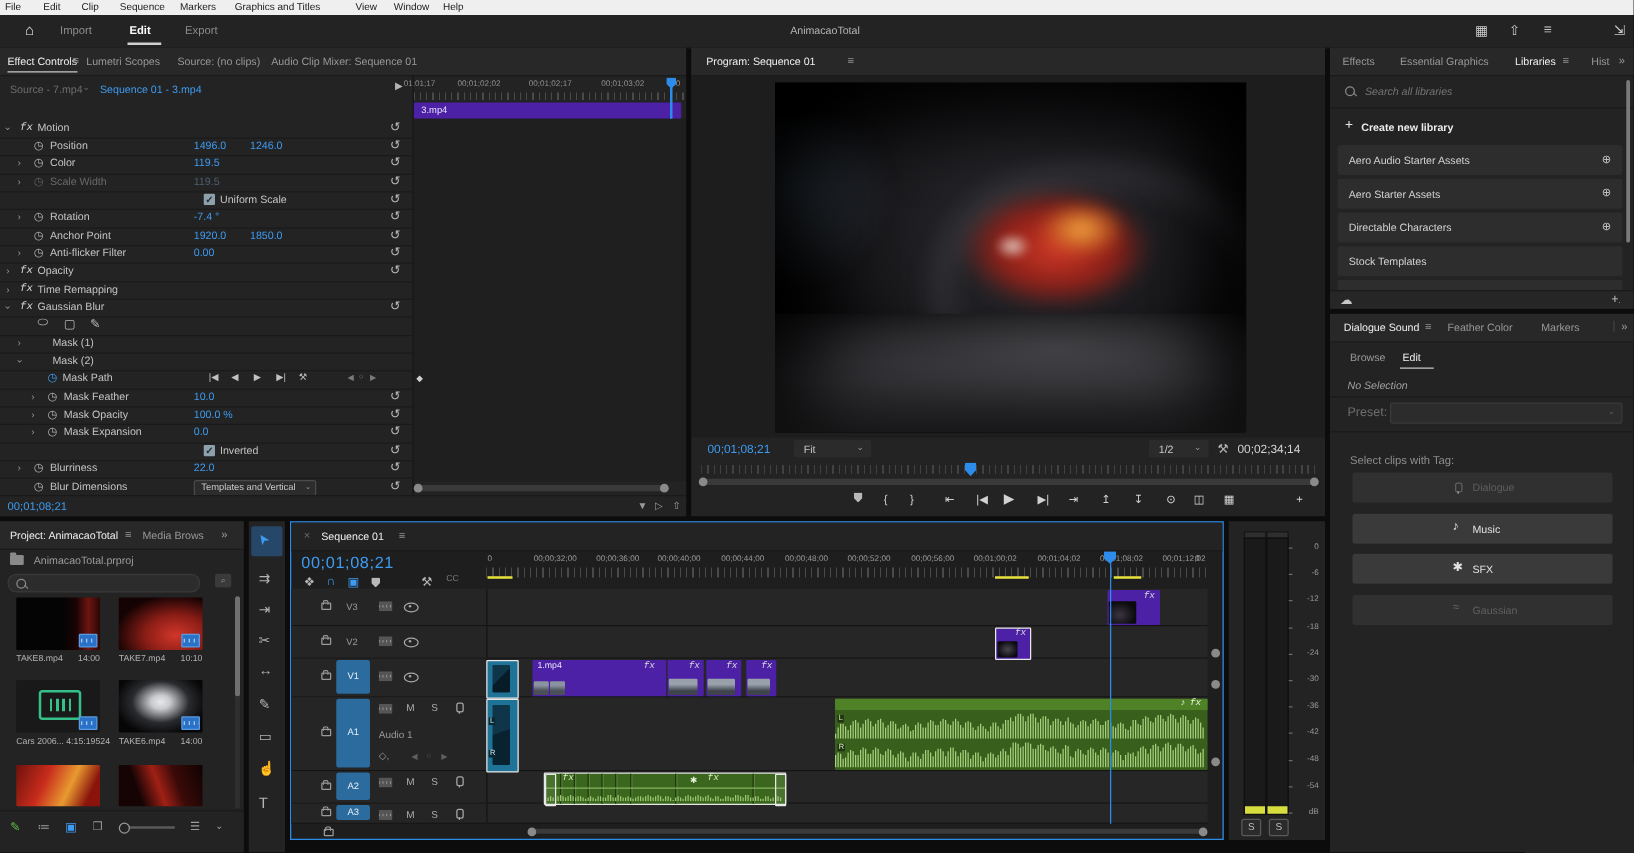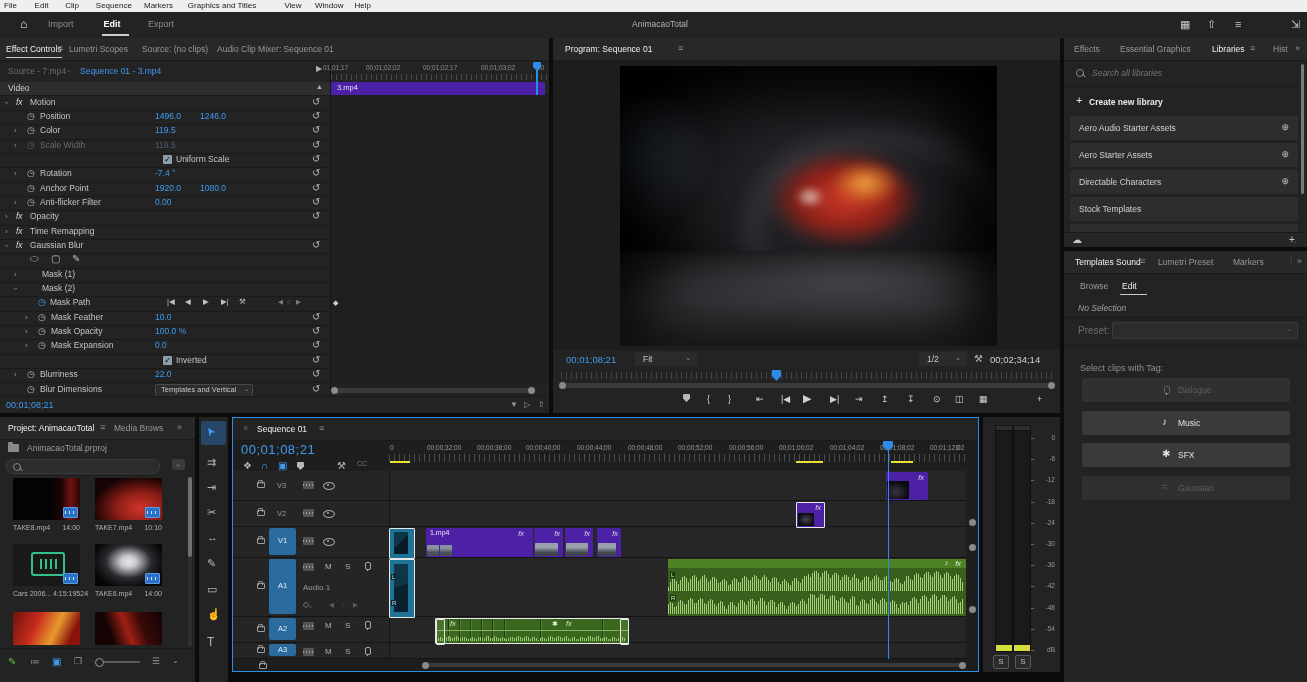--- a/index.html
+++ b/index.html
@@ -7,21 +7,21 @@
   #app{position:relative;width:1307px;height:682px;background:#0c0c0c;font-size:9px;color:#c8c8c8;}
   .abs{position:absolute;}
   .panel{position:absolute;background:#232323;overflow:hidden;}
   .tabrow{position:absolute;left:0;right:0;top:0;height:22px;background:#282828;border-bottom:1px solid #1a1a1a;}
   .ptab{position:absolute;top:0;height:22px;line-height:22px;color:#989898;font-size:8.5px;white-space:nowrap;cursor:default;}
   .ptab.active{color:#f0f0f0;}
   .ptab.active .ul{position:absolute;left:0;right:0;bottom:2px;height:1px;background:#c8c8c8;}
   .pmenu{color:#909090;font-size:9px;}
   .dim{color:#6d6d6d;}
   .blue{color:#3e9bf0;}
-  .fx{font-family:Liberation Sans, sans-serif;font-style:italic;color:#d8d8d8;}
+  .fx{font-family:Liberation Mono, monospace;font-style:italic;color:#d8d8d8;}
   .twirl{display:inline-block;color:#9a9a9a;font-size:9px;transform-origin:50% 55%;}
   .twirl.open{transform:rotate(90deg);}
   .icn{color:#b4b4b4;}
   
   .icn-search{position:absolute;width:6px;height:6px;border:1px solid #8a8a8a;border-radius:50%;}
   .icn-search::after{content:'';position:absolute;left:5px;top:5px;width:4px;height:1px;background:#8a8a8a;transform:rotate(45deg);}
   .icn-lock{position:absolute;width:6px;height:4px;border:1px solid #9a9a9a;border-radius:1px;}
   .icn-lock::before{content:'';position:absolute;top:-3px;left:0px;width:3px;height:3px;border:1px solid #9a9a9a;border-bottom:none;border-radius:2px 2px 0 0;}
   .icn-eye{position:absolute;width:10px;height:6px;border:1px solid #a8a8a8;border-radius:50%;}
   .icn-eye::after{content:'';position:absolute;left:3px;top:1px;width:2px;height:2px;background:#a8a8a8;border-radius:50%;}
@@ -89,24 +89,20 @@
 
     <div id="ec-ruler" class="abs" style="left:331px;top:24px;width:218px;height:18px;background:#232323;">
         <span style="position: absolute; left: -8px; top: 2px; font-size: 6.5px; color: rgb(143, 143, 143); white-space: nowrap;">01;01;17</span>
         <span style="position: absolute; left: 35px; top: 2px; font-size: 6.5px; color: rgb(143, 143, 143); white-space: nowrap;">00;01;02;02</span>
         <span style="position: absolute; left: 92px; top: 2px; font-size: 6.5px; color: rgb(143, 143, 143); white-space: nowrap;">00;01;02;17</span>
         <span style="position: absolute; left: 150px; top: 2px; font-size: 6.5px; color: rgb(143, 143, 143); white-space: nowrap;">00;01;03;02</span>
         <span style="position: absolute; left: 206px; top: 2px; font-size: 6.5px; color: rgb(143, 143, 143); white-space: nowrap;">00</span>
         <div class="tick-strip" style="position: absolute; left: 0px; top: 12px; width: 218px; height: 6px;"></div>
       </div>
 
-    <div class="abs" style="left:0;top:44px;width:330px;height:13px;background:#2e2e2e;border-bottom:1px solid #1b1b1b;">
-      <span style="position:absolute;left:8px;top:1px;font-size:8.5px;color:#d0d0d0;">Video</span>
-      <span class="icn" style="position:absolute;left:316px;top:1px;font-size:7px;">▲</span>
-    </div>
     <div class="abs" style="left:331px;top:44px;width:214px;height:13px;background:#4c21a6;border-radius:1px;">
       <span style="position:absolute;left:6px;top:1px;font-size:7.5px;color:#e8e2f8;">3.mp4</span>
     </div>
     <div class="abs" style="left:330px;top:22px;width:1px;height:336px;background:#161616;"></div>
     <div class="abs" style="left:331px;top:57px;width:218px;height:290px;background:#1f1f1f;"></div>
     <div id="ec-rows">
         <div class="ecrow" style="position: absolute; left: 0px; top: 57.5px; height: 14.35px;">
           <span class="twirl open" style="position: absolute; left: 5px; top: 2px; font-size: 8px;">›</span>
           <span class="fx" style="position: absolute; left: 16px; top: 1px; font-size: 8.5px;">fx</span>
           <span class="lbl" style="position: absolute; left: 30px;">Motion</span>
@@ -142,21 +138,21 @@
           <span class="twirl" style="position: absolute; left: 14px; top: 2px; font-size: 8px;">›</span>
           <span class="stopw" style="position: absolute; left: 27px; color: rgb(176, 176, 176);">◷</span>
           <span class="lbl" style="position: absolute; left: 40px; color: rgb(196, 196, 196);">Rotation</span>
           <span class="val" style="position: absolute; left: 155px; color: rgb(62, 155, 240);">-7.4 °</span>
           <span class="reset" style="position: absolute;">↺</span>
         </div>
         <div class="ecrow" style="position: absolute; left: 0px; top: 143.6px; height: 14.35px;">
           <span class="stopw" style="position: absolute; left: 27px; color: rgb(176, 176, 176);">◷</span>
           <span class="lbl" style="position: absolute; left: 40px; color: rgb(196, 196, 196);">Anchor Point</span>
           <span class="val" style="position: absolute; left: 155px; color: rgb(62, 155, 240);">1920.0</span>
-          <span class="val" style="position: absolute; left: 200px; color: rgb(62, 155, 240);">1080.0</span>
+          <span class="val" style="position: absolute; left: 200px; color: rgb(62, 155, 240);">1850.0</span>
           <span class="reset" style="position: absolute;">↺</span>
         </div>
         <div class="ecrow" style="position: absolute; left: 0px; top: 157.95px; height: 14.35px;">
           <span class="twirl" style="position: absolute; left: 14px; top: 2px; font-size: 8px;">›</span>
           <span class="stopw" style="position: absolute; left: 27px; color: rgb(176, 176, 176);">◷</span>
           <span class="lbl" style="position: absolute; left: 40px; color: rgb(196, 196, 196);">Anti-flicker Filter</span>
           <span class="val" style="position: absolute; left: 155px; color: rgb(62, 155, 240);">0.00</span>
           <span class="reset" style="position: absolute;">↺</span>
         </div>
         <div class="ecrow" style="position: absolute; left: 0px; top: 172.3px; height: 14.35px;">
@@ -355,23 +351,23 @@
       </div>
     <div class="abs" style="left:0;top:194px;width:243px;height:15px;background:#262626;border-top:1px solid #1a1a1a;">
       <span style="position:absolute;left:8px;top:1px;font-size:10px;color:#c8c8c8;">☁</span>
       <span style="position:absolute;left:225px;top:1px;font-size:10px;color:#c8c8c8;">+<span style="font-size:6px;">.</span></span>
     </div>
     <div class="abs" style="left:237px;top:26px;width:3px;height:130px;background:#7a7a7a;border-radius:2px;"></div>
   </div>
 
   <div id="sound" class="panel" style="left:1064px;top:251px;width:243px;height:431px;">
     <div class="tabrow">
-        <span class="ptab active" style="position: absolute; left: 11px;">Templates Sound</span>
+        <span class="ptab active" style="position: absolute; left: 11px;">Dialogue Sound</span>
         <span class="pmenu" style="position: absolute; left: 76px; top: 5px;">≡</span>
-        <span class="ptab" style="position: absolute; left: 94px;">Lumetri Preset</span>
+        <span class="ptab" style="position: absolute; left: 94px;">Feather Color</span>
         <span class="ptab" style="position: absolute; left: 169px;">Markers</span>
         <span style="position: absolute; left: 226px; top: 4px; color: rgb(74, 74, 74);">|</span>
         <span style="position: absolute; left: 233px; top: 5px; font-size: 9px; color: rgb(154, 154, 154);">»</span>
       </div>
     <div id="sound-subtabs">
         <span style="position: absolute; left: 16px; top: 30px; font-size: 8.5px; color: rgb(154, 154, 154);">Browse</span>
         <span style="position: absolute; left: 58px; top: 30px; font-size: 8.5px; color: rgb(240, 240, 240);">Edit</span>
         <span style="position: absolute; left: 56px; top: 43px; width: 26.8px; height: 1px; background: rgb(200, 200, 200);"></span>
       </div>
     <span class="abs" style="left:14px;top:52px;font-style:italic;color:#a0a0a0;font-size:8.5px;">No Selection</span>

